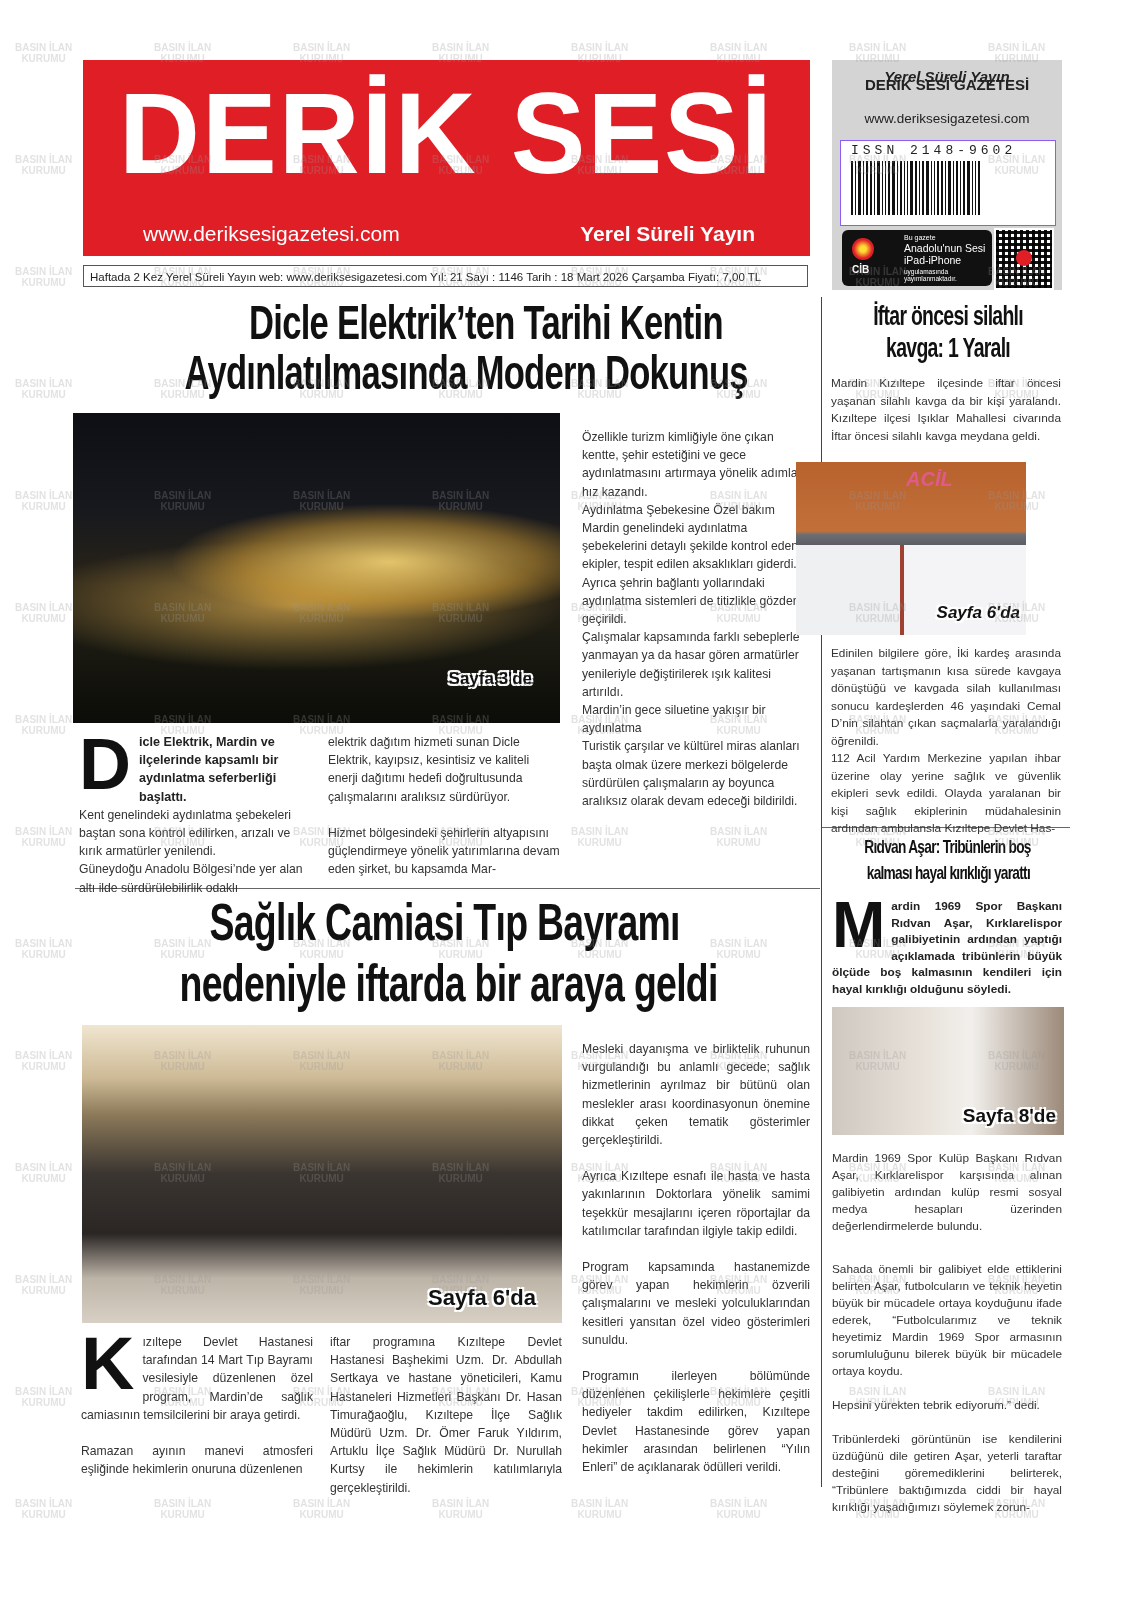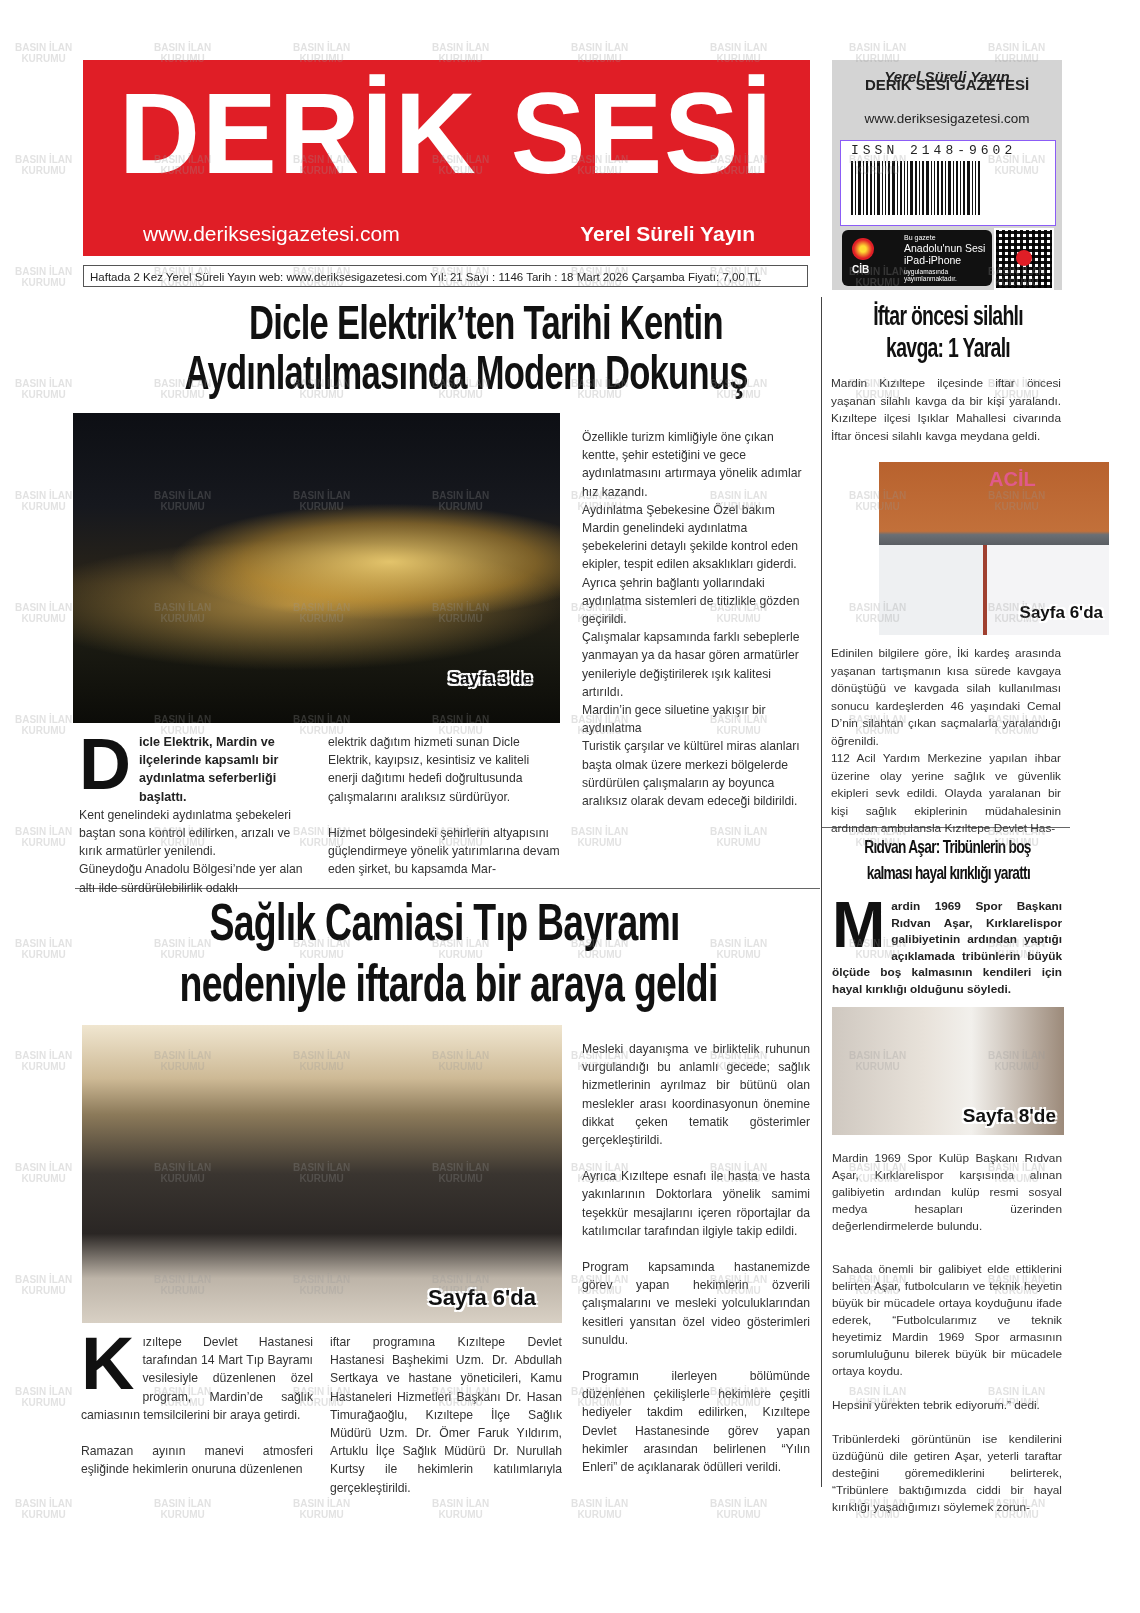--- a/index.html
+++ b/index.html
@@ -56,24 +56,24 @@
   .hl-side2 { left: 828px; top: 834px; width: 240px; font-size: 19px; line-height: 1.35; }
   .condensed { display: inline-block; transform: scaleX(0.72); transform-origin: center; white-space: nowrap; }
 
   
   .photo { position: absolute; overflow: hidden; }
   .photo-night { left: 73px; top: 413px; width: 487px; height: 310px;
     background:
       radial-gradient(ellipse 60% 25% at 65% 48%, rgba(255,220,120,0.85), rgba(255,190,60,0.4) 50%, transparent 75%),
       radial-gradient(ellipse 80% 30% at 45% 62%, rgba(255,200,90,0.6), transparent 70%),
       linear-gradient(180deg, #0d0f14 0%, #16181e 30%, #2a2418 55%, #1a1a12 75%, #0c0c08 100%); }
-  .photo-amb { left: 879px; top: 462px; width: 230px; height: 173px;
+  .photo-amb { left: 796px; top: 462px; width: 230px; height: 173px;
     background:
       linear-gradient(180deg, #b8622e 0%, #c2703a 40%, #6b6f74 42%, #5a5e63 48%, transparent 48%),
-      linear-gradient(90deg, #eef0f2 0 45%, #a04030 45% 47%, #f4f4f6 47% 100%); }
+      linear-gradient(90deg, #eef0f2 0 45%, #a04030 45% 47%, #f4f4f6 47% 100%); font-style: italic; }
   .photo-grp { left: 82px; top: 1025px; width: 480px; height: 298px;
     background:
       linear-gradient(180deg, #f0e6d0 0%, #cdb995 18%, #8c7a5a 30%, #3a3530 50%, #2a2624 70%, #bdb4a8 85%, #d8d0c4 100%); }
   .photo-asar { left: 832px; top: 1007px; width: 232px; height: 128px;
     background: linear-gradient(90deg, #cfc8c0 0%, #e8e2da 40%, #f2f0ec 60%, #9c8a7a 100%); }
   .sayfa {
     position: absolute; color: #111; font-weight: bold;
     text-shadow: -2px -2px 0 #fff, 2px -2px 0 #fff, -2px 2px 0 #fff, 2px 2px 0 #fff, 0 0 3px #fff;
   }
 

